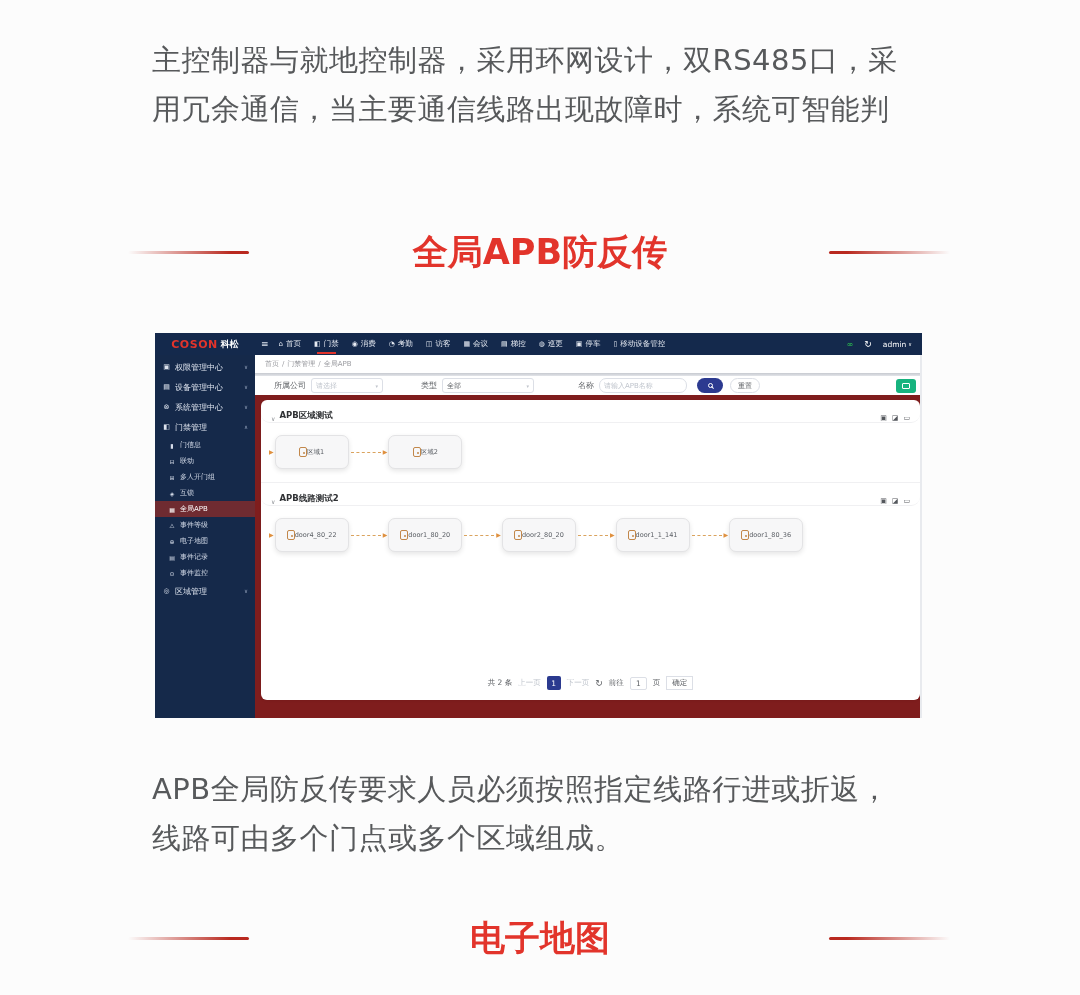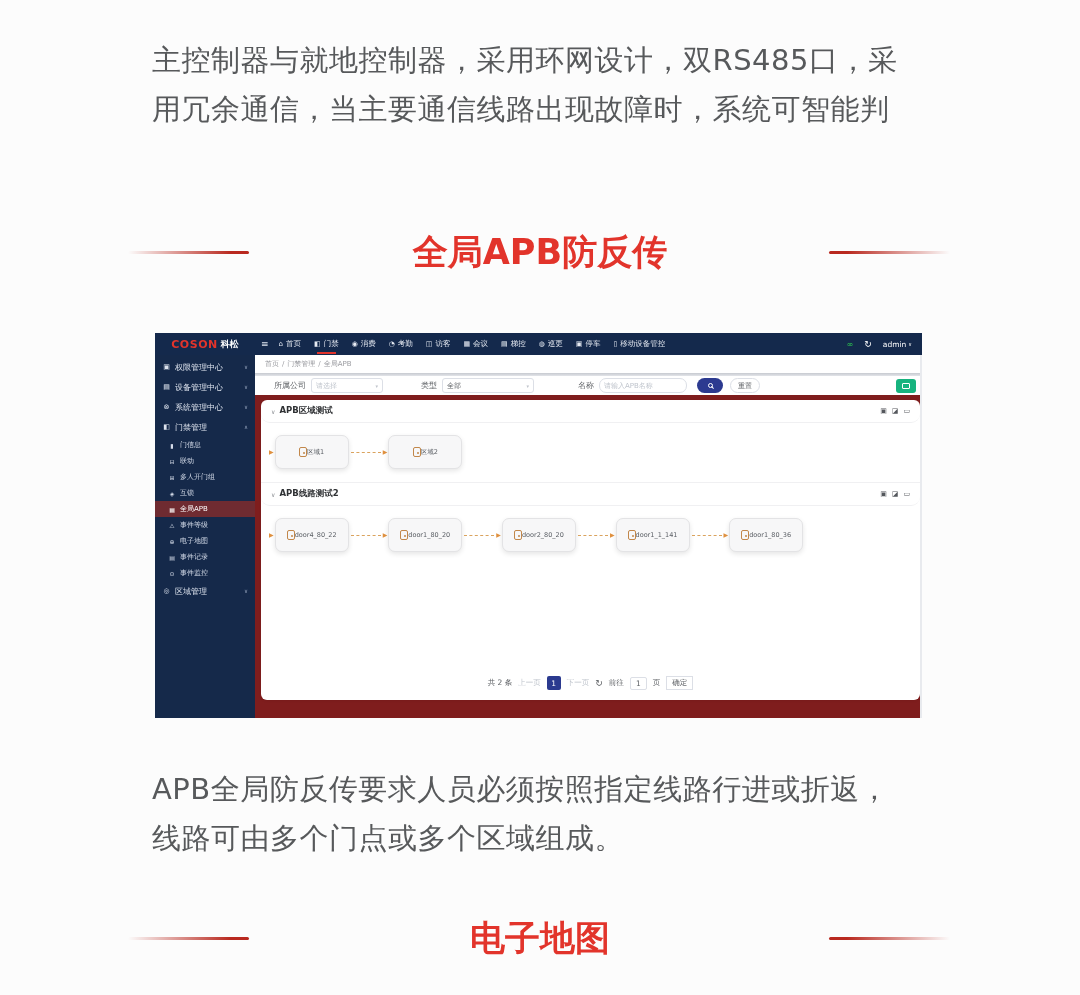--- a/index.html
+++ b/index.html
@@ -61,21 +61,21 @@
   .f-input { width:88px; height:15px; border:1px solid #dcdfe6; border-radius:7px; font-size:7px; padding:0 4px; color:#5f6266; font-family:inherit; outline:none; }
   .f-input::placeholder { color:#bfc4cc; }
   .search-btn { width:26px; height:15px; border-radius:8px; background:#2c3a90; margin-left:10px; display:flex; align-items:center; justify-content:center; border:none; cursor:pointer; }
   .lens { width:5px; height:5px; border:1px solid #fff; border-radius:50%; position:relative; }
   .lens::after { content:""; position:absolute; width:3px; height:1px; background:#fff; transform:rotate(45deg); right:-2.5px; bottom:-1px; }
   .reset-btn { margin-left:7px; height:15px; padding:0 7px; border:1px solid #dcdfe6; border-radius:8px; background:#fff; font-size:7px; color:#5f6266; font-family:inherit; cursor:pointer; }
   .add-btn { margin-left:auto; margin-right:6px; width:20px; height:14px; border-radius:3px; background:#17b37e; border:none; display:flex; align-items:center; justify-content:center; cursor:pointer; }
   .add-glyph { width:8px; height:6px; border:1px solid #fff; border-radius:1px; }
 
   .content-card { margin:5px 2px 18px 6px; background:#fff; border-radius:6px; flex:1; position:relative; box-shadow:0 1px 3px rgba(0,0,0,0.06); }
-  .section-header { height:23px; display:flex; align-items:center; padding:0 10px; gap:4px; border-bottom:1px solid #f0f0f2;border-radius:9px; }
+  .section-header { height:23px; display:flex; align-items:flex-end; padding:0 10px; gap:4px; border-bottom:1px solid #f0f0f2;border-radius:9px; }
   .sh-caret { font-size:6px; color:#8d9095; }
   .sh-title { font-size:8.5px; font-weight:bold; color:#2f3134; }
   .sh-icons { margin-left:auto; display:flex; gap:5px; }
   .sh-icon { font-size:7px; color:#54575c; line-height:1; }
   .nodes-row { display:flex; align-items:center; padding:12px 0 13px 8px; }
   .nodes-row.bordered { border-bottom:1px solid #f0f0f2; }
   .flow-arrow { color:#e0913f; font-size:6px; margin-right:1px; line-height:1; }
   .node-card { width:74px; height:34px; background:#f7f7f8; border:1px solid #e3e3e5; border-radius:7px; display:flex; align-items:center; justify-content:center; gap:0; box-shadow:0 2px 5px rgba(0,0,0,0.10); cursor:pointer; }
   .door-icon { width:8px; height:10px; border:1px solid #c2874a; border-radius:2px; position:relative; flex:0 0 auto; }
   .door-icon::after { content:""; position:absolute; right:1px; top:4px; width:2px; height:2px; background:#c2874a; border-radius:50%; }

